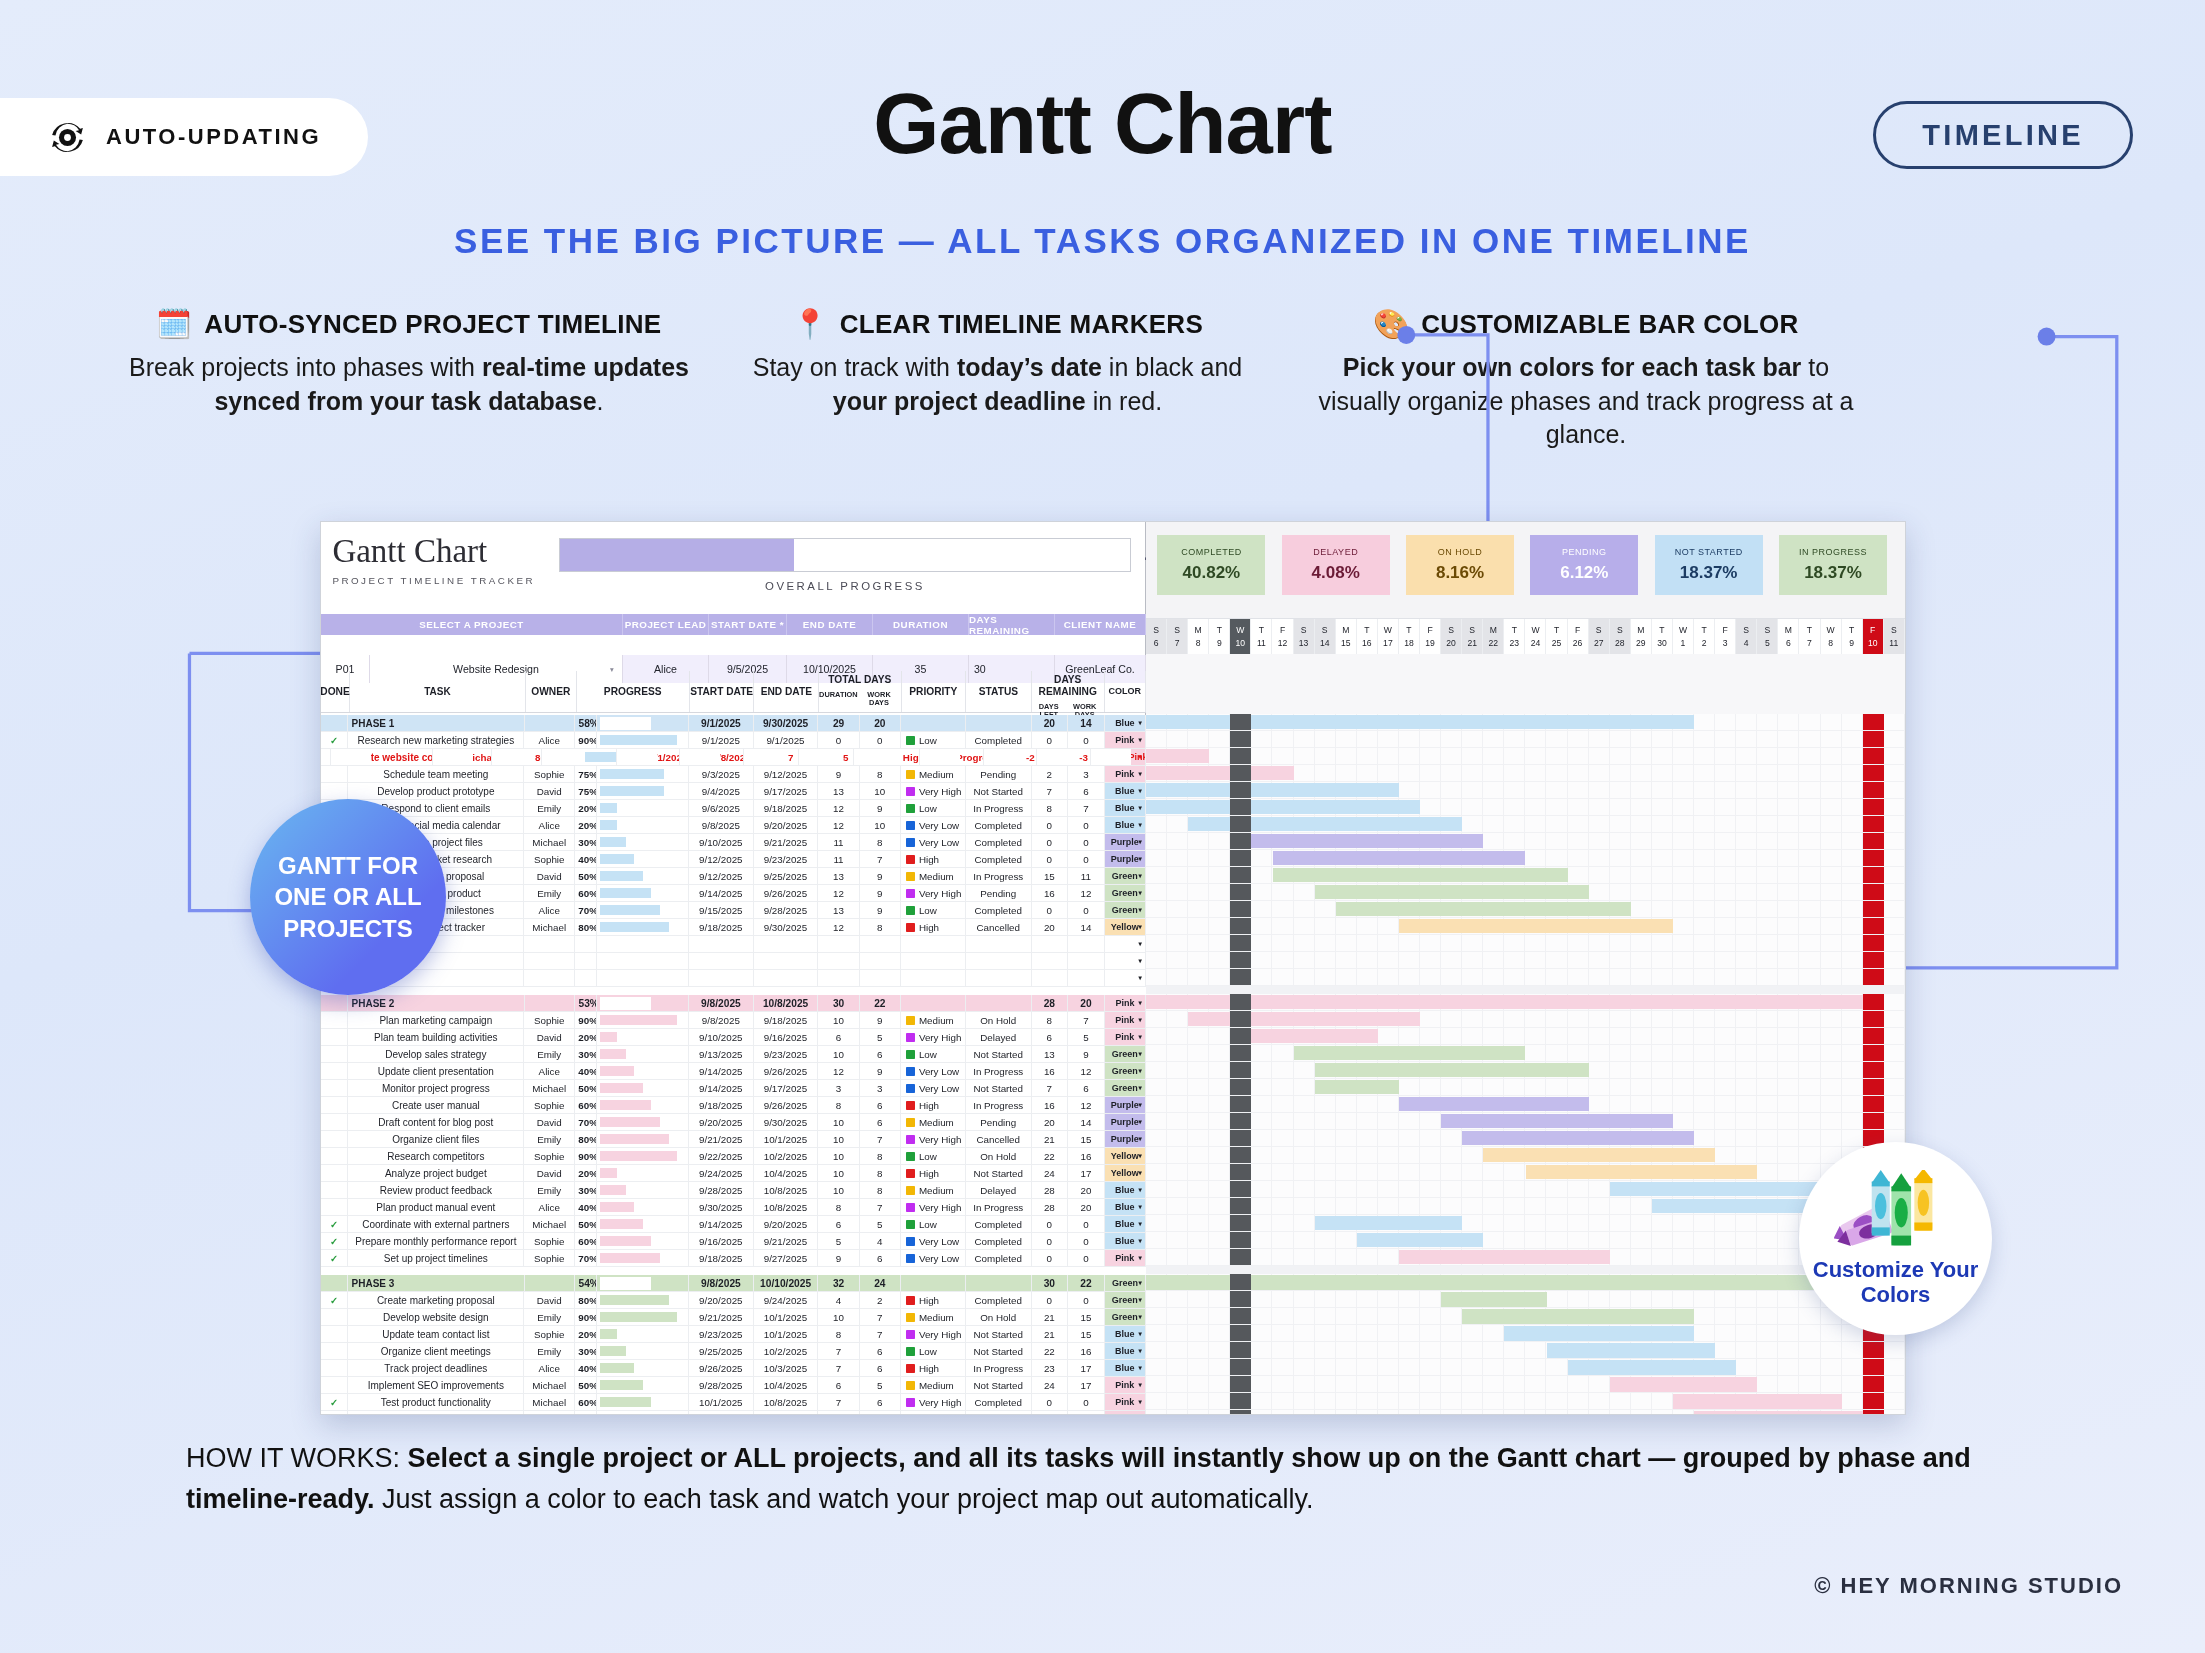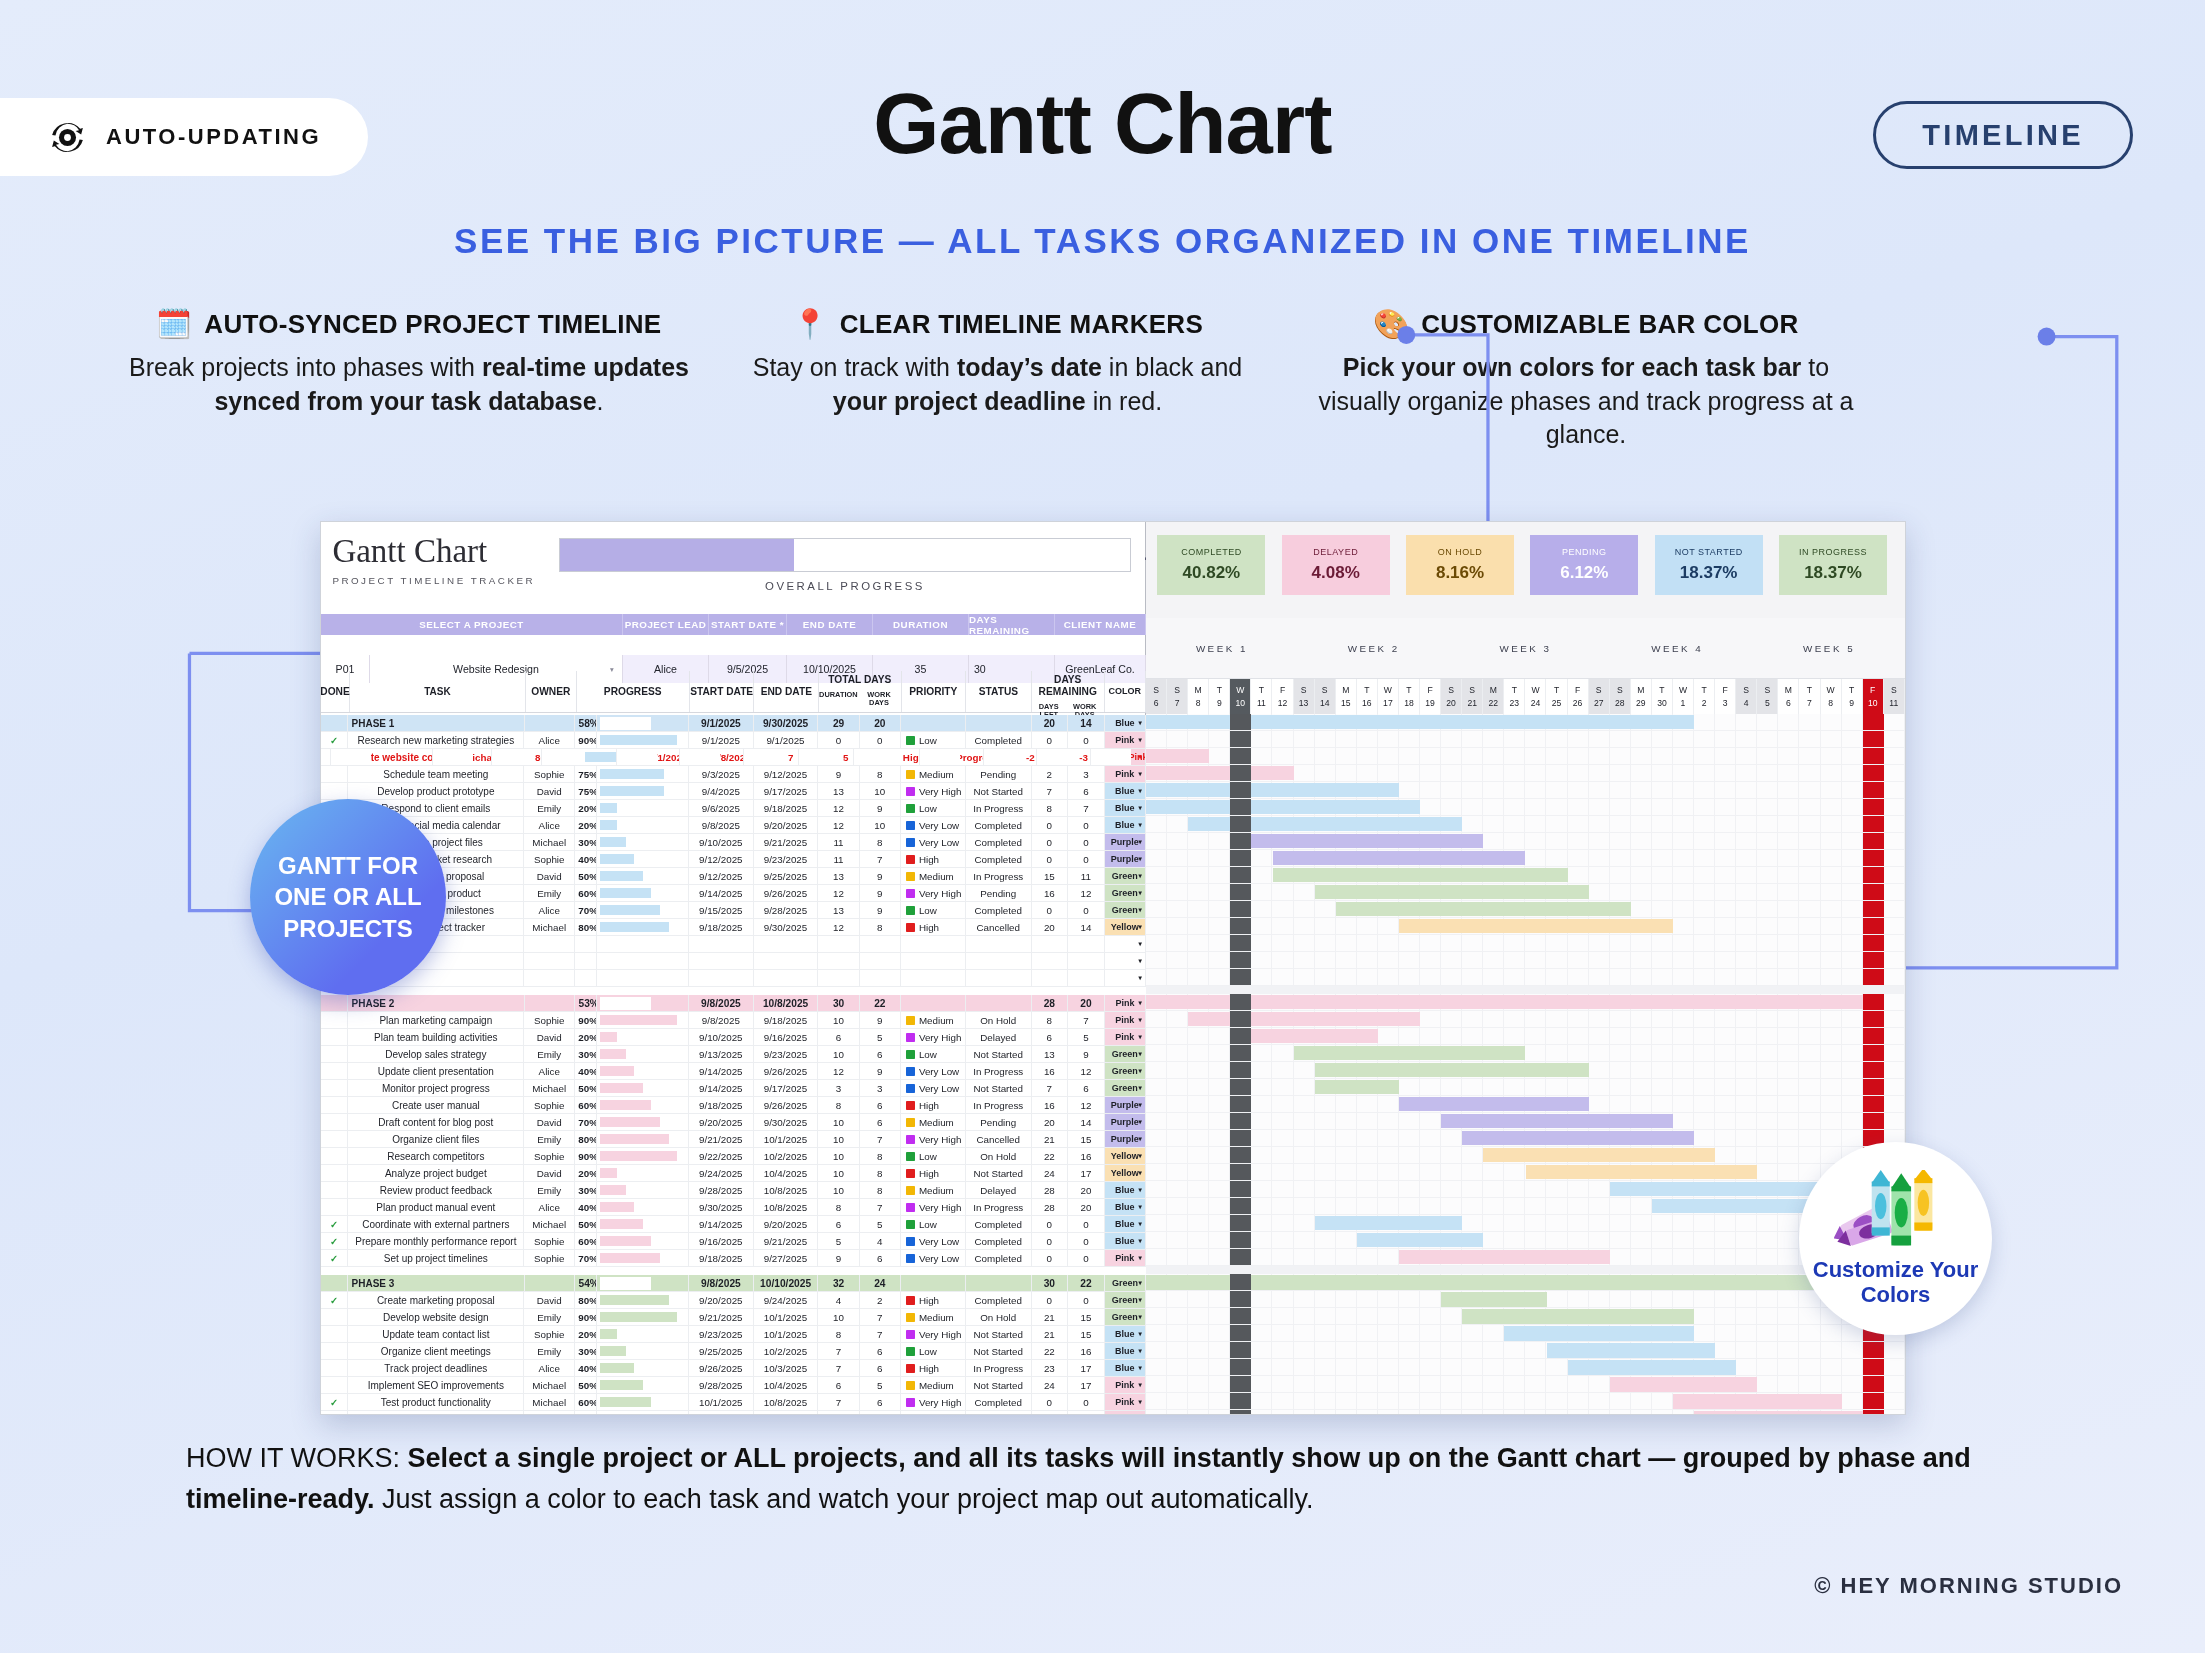--- a/index.html
+++ b/index.html
@@ -1181,37 +1181,20 @@
               <div class="cl">NOT STARTED</div>
               <div class="cvv">18.37%</div>
             </div>
             <div class="card" style="background: rgb(207, 227, 196); color: rgb(47, 74, 36);">
               <div class="cl">IN PROGRESS</div>
               <div class="cvv">18.37%</div>
             </div>
           </div>
       </div>
       <div class="right-body">
-        <div class="weeks" id="weeks">
-            <div class="wk">
-              <div class="wl">WEEK 1</div>
-            </div>
-            <div class="wk">
-              <div class="wl">WEEK 2</div>
-            </div>
-            <div class="wk">
-              <div class="wl">WEEK 3</div>
-            </div>
-            <div class="wk">
-              <div class="wl">WEEK 4</div>
-            </div>
-            <div class="wk">
-              <div class="wl">WEEK 5</div>
-            </div>
-          </div>
         <div class="dayhdr" id="dayhdr">
             <div class="day we">
               <span>S</span>
               <span class="dn">6</span>
             </div>
             <div class="day we">
               <span>S</span>
               <span class="dn">7</span>
             </div>
             <div class="day">

